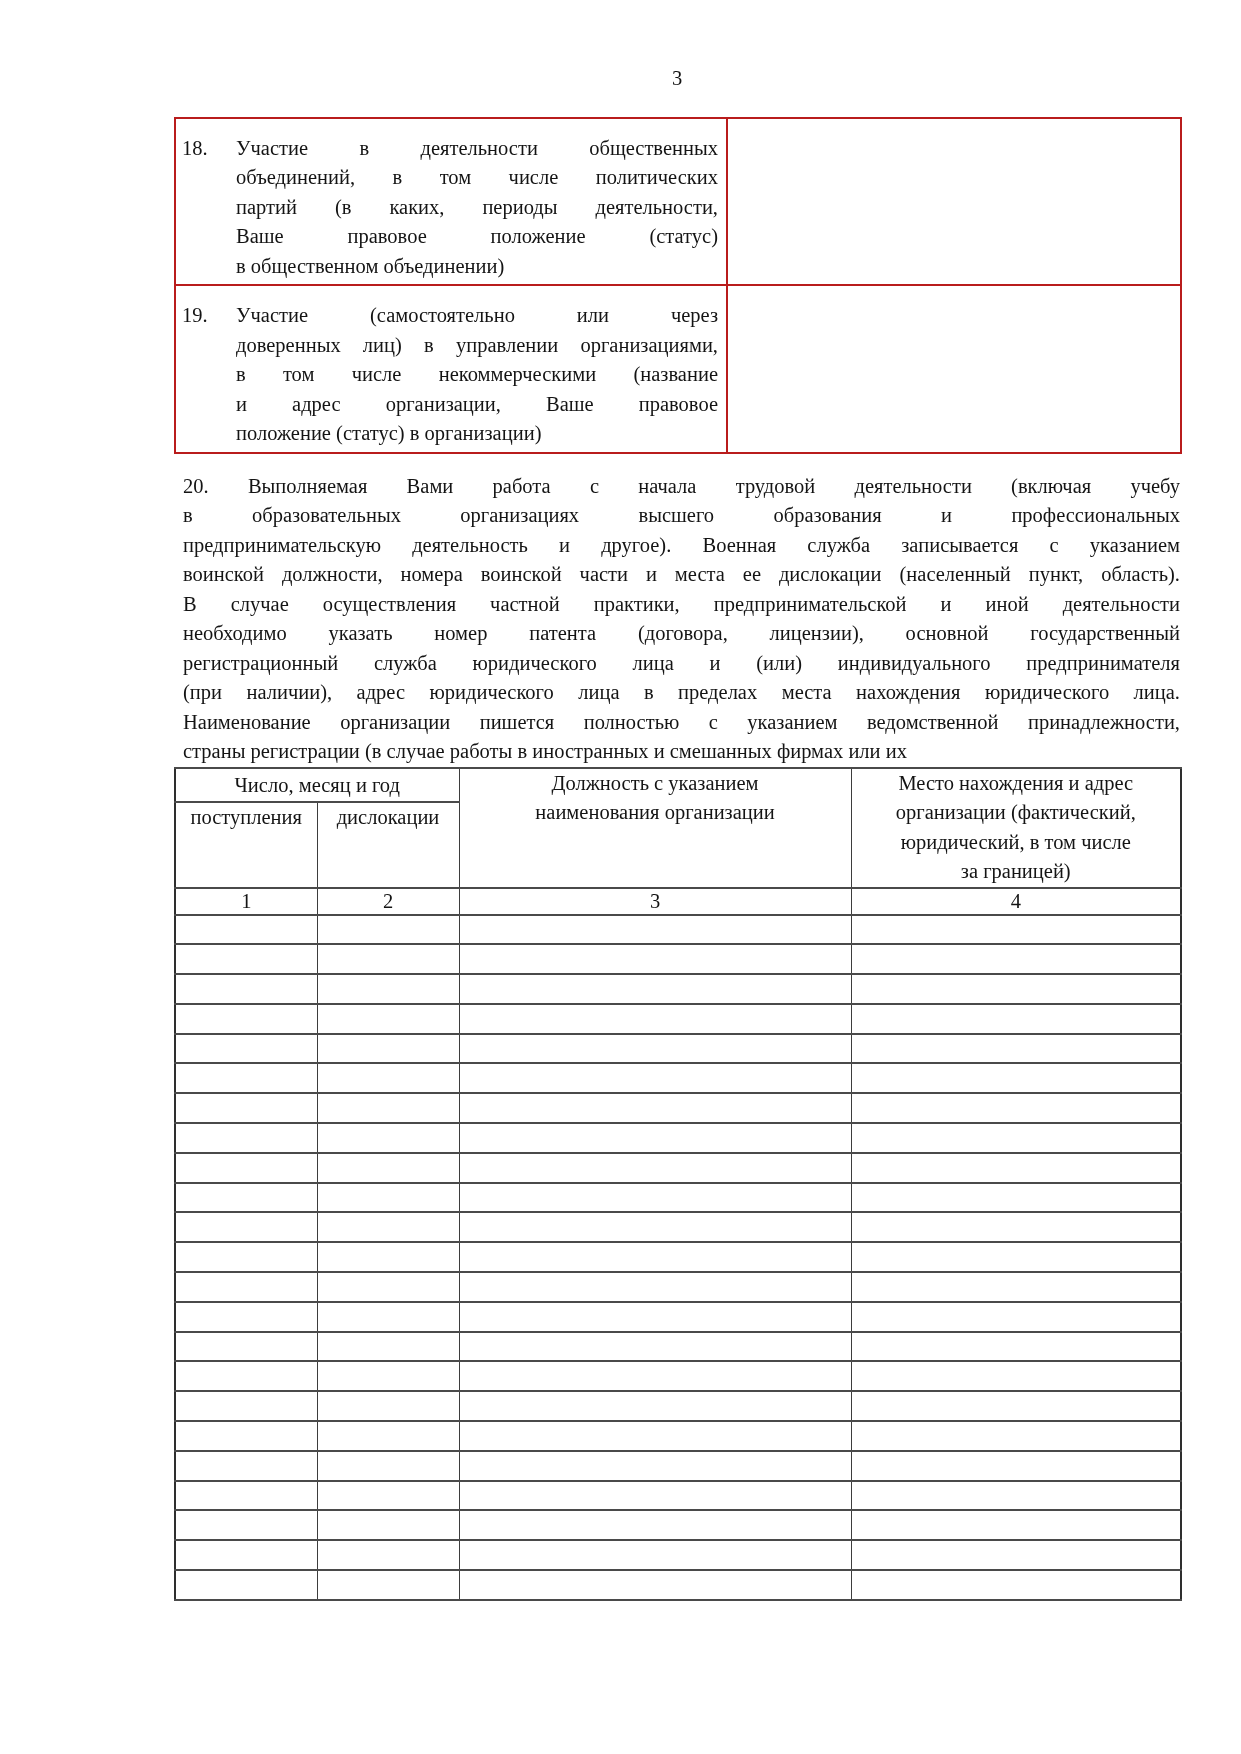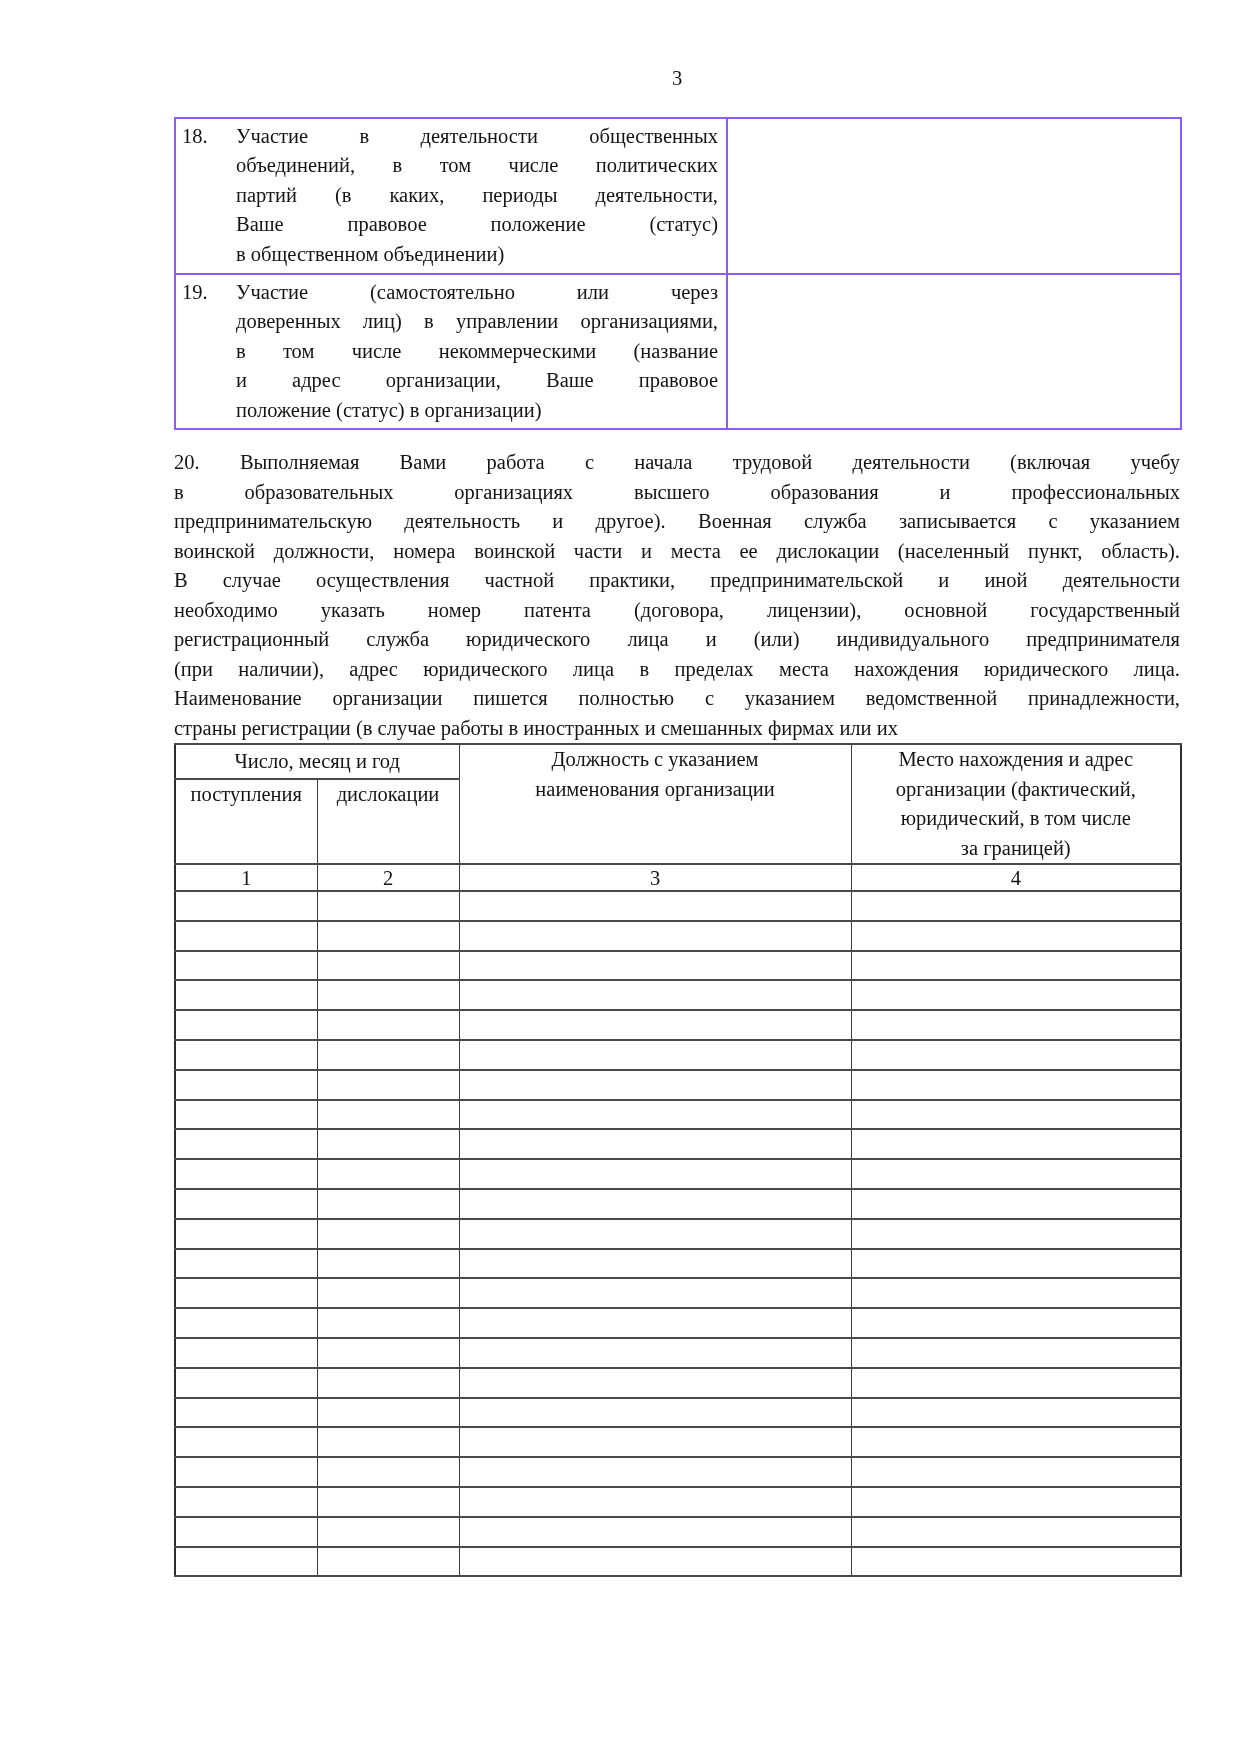--- a/index.html
+++ b/index.html
@@ -18,35 +18,35 @@
     box-sizing: border-box;
     padding: 64px 61px 0 174px;
   }
   .page-number { text-align: center; }
 
   table { border-collapse: collapse; table-layout: fixed; width: 100%; }
 
   
   .questions-table { margin-top: 23px; }
   .questions-table td {
-    border: 2px solid #8b5cf6;
+    border: 2px solid #b91c1c;
     vertical-align: top;
-    padding: 3px 8px 3px 6px;
+    padding: 15px 8px 3px 6px;
   }
   .q-row-1 { height: 156px; }
   .q-row-2 { height: 134px; }
   .qwrap { display: flex; }
   .qnum { width: 54px; flex: none; }
   .qtext { flex: 1 1 auto; }
 
   .jline { text-align: justify; text-align-last: justify; }
   .jline:last-child { text-align-last: left; }
 
   
-  .para { margin-top: 18px; }
+  .para { margin-top: 18px; margin-left: 9px; }
 
   
   .work-table { margin-top: 0; }
   .work-table td {
     border-left: 1px solid #3d3d3d;
     border-right: 1px solid #3d3d3d;
     border-top: 2px solid #4a4a4a;
     border-bottom: 2px solid #4a4a4a;
     padding: 0 4px;
   }

